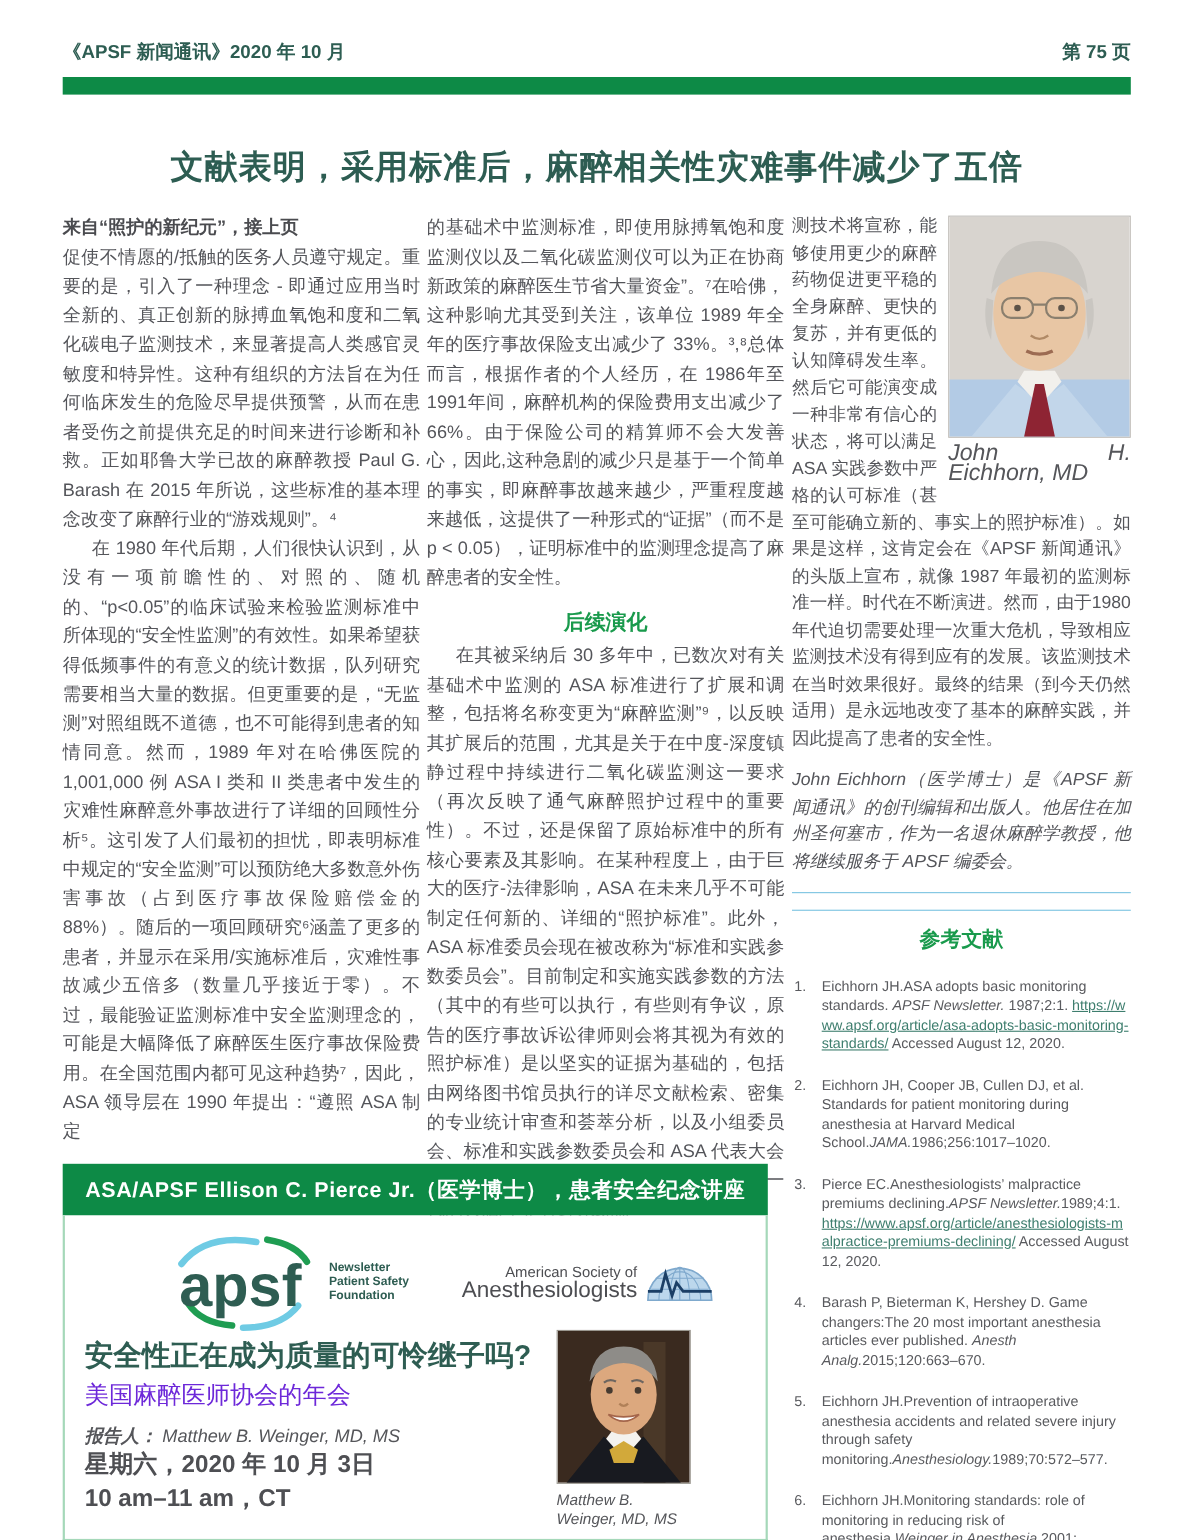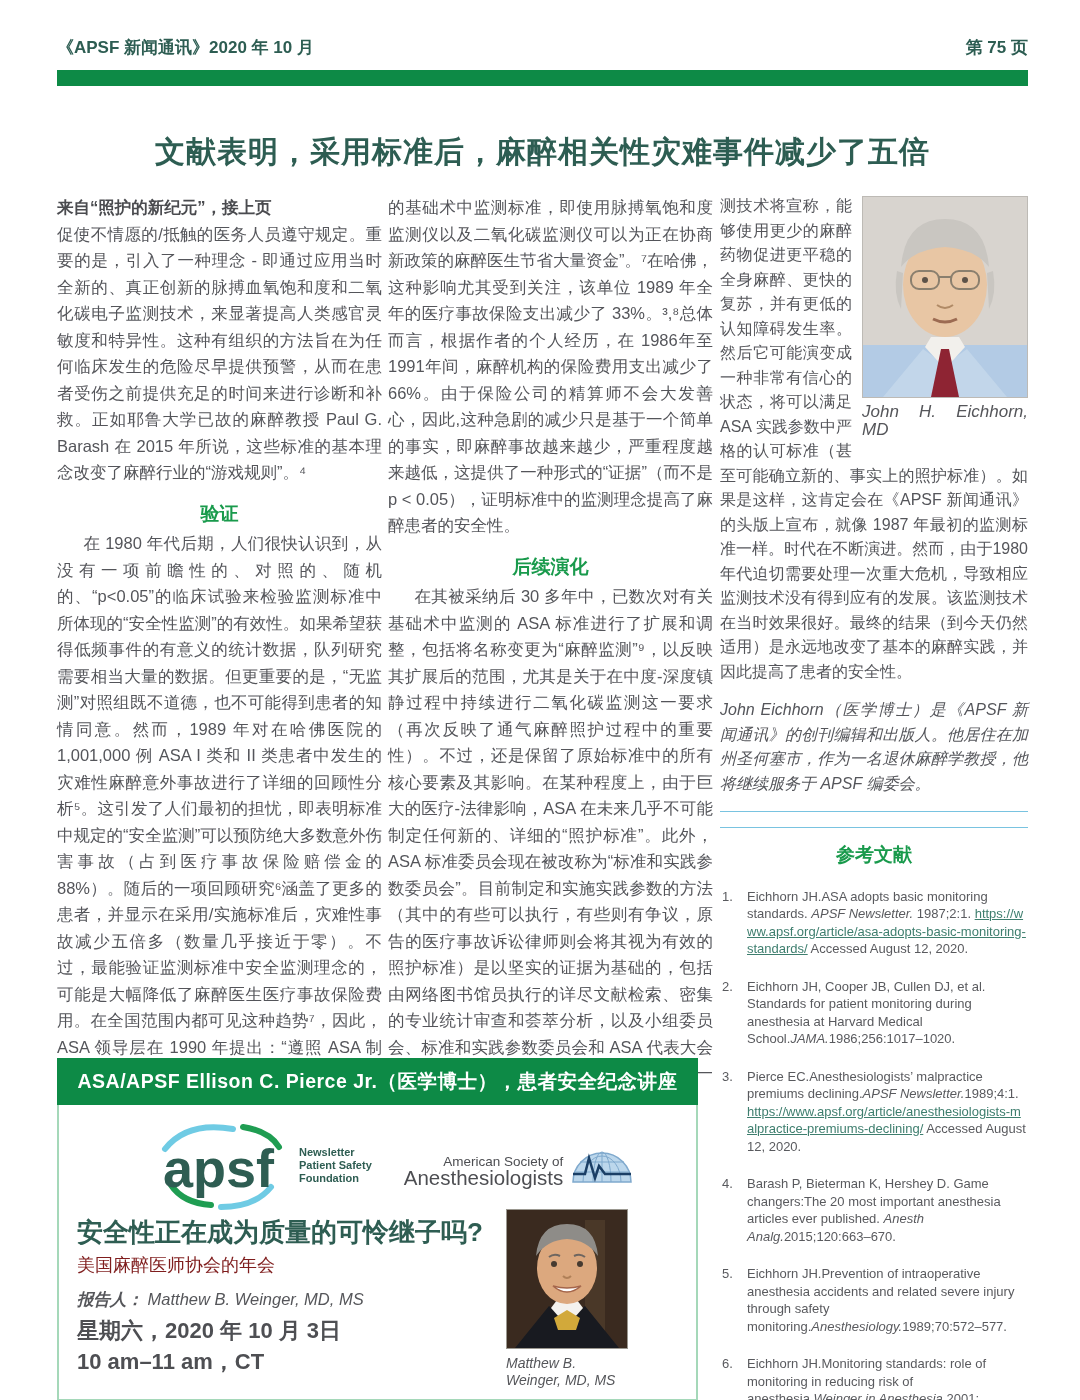--- a/index.html
+++ b/index.html
@@ -18,48 +18,48 @@
   .col-2{left:388px;width:325px;}
   .col-3{left:720px;width:308px;font-size:16px;line-height:24.5px;}
   .col p{margin:0;}
   .lead-in{font-weight:bold;color:#4a4b4f;}
   .indent{text-indent:1.6em;}
   .section-heading{text-align:center;color:#199a4c;font-weight:bold;font-size:19px;
         margin:15px 0 3px;}
   
   .eichhorn-fig{float:right;width:166px;margin:2px 0 4px 10px;}
   .eichhorn-fig svg{display:block;border:1px solid #bdbab5;}
-  .eichhorn-fig figcaption{font-style:italic;font-size:17px;color:#55565a;
+  .eichhorn-fig figcaption{font-style:italic;font-size:21px;color:#55565a;
         padding-top:5px;line-height:18px;}
   .bio{font-style:italic;margin-top:14px !important;}
   .disclosure{font-style:italic;}
   hr.divider{border:none;border-top:1.5px solid #79c3e0;margin:15px 0;}
   
   .refs{font-size:13px;line-height:17.5px;text-align:left;color:#595a5e;
         padding:0;margin:8px 0 0;list-style:none;counter-reset:ref;}
   .refs li{position:relative;padding-left:27px;margin-bottom:9px;counter-increment:ref;margin-top:20px;}
   .refs li::before{content:counter(ref) ".";position:absolute;left:2px;top:0;}
   .refs i{font-style:italic;}
   .refs a{color:#3e7e6e;text-decoration:underline;word-break:break-all;}
   
   .banner{position:absolute;left:57px;top:1058px;width:641px;}
   .banner-header{background:#0d8a46;color:#ffffff;font-weight:bold;font-size:19.5px;
         text-align:center;padding:10px 4px;letter-spacing:.5px;}
   .banner-body{position:relative;border:2px solid #a5d8b9;border-top:none;background:#fff;
         height:288px;padding:6px 18px 0;}
-  .logos-row{display:flex;align-items:center;margin:8px 0 4px 70px;gap:32px;}
+  .logos-row{display:flex;align-items:center;margin:8px 0 4px 70px;gap:48px;}
   .apsf-logo{position:relative;display:flex;align-items:center;}
   .apsf-word-wrap{position:relative;width:150px;height:92px;}
   .apsf-lines{font-size:11px;font-weight:bold;color:#2e5d52;line-height:13px;margin-left:2px;}
-  .asa-logo{display:flex;align-items:flex-end;gap:8px;}
+  .asa-logo{display:flex;align-items:center;gap:8px;}
   .asa-text{text-align:right;color:#4d4e52;line-height:16px;}
   .asa-line1{font-size:13.5px;}
   .asa-line2{font-size:20.5px;}
   .banner-title{color:#2e5d52;font-size:26px;font-weight:bold;margin:2px 0 3px;}
-  .banner-subtitle{font-size:18px;color:#7f1d1d;margin:0 0 12px;}
+  .banner-subtitle{font-size:22px;color:#6d28d9;margin:0 0 12px;}
   .presenter{font-size:16.5px;color:#55565a;font-style:italic;margin:0;}
   .presenter-label{font-weight:bold;}
   .banner-when{position:absolute;left:18px;bottom:22px;font-weight:bold;font-size:22px;
         color:#4e4f53;line-height:31px;}
   .weinger-fig{position:absolute;right:68px;top:104px;width:122px;margin:0;}
   .weinger-fig svg{display:block;border:1px solid #9a978f;}
   .weinger-fig figcaption{font-style:italic;font-size:14px;color:#55565a;
         line-height:17px;padding-top:6px;}
 </style>
 </head>
@@ -71,21 +71,20 @@
     <span>《APSF 新闻通讯》2020 年 10 月</span>
     <span>第 75 页</span>
   </div>
   <div class="green-rule"></div>
 
   <h1 class="article-title">文献表明，采用标准后，麻醉相关性灾难事件减少了五倍</h1>
 
   <div class="col col-1">
     <p class="lead-in">来自“照护的新纪元”，接上页</p>
     <p>促使不情愿的/抵触的医务人员遵守规定。重要的是，引入了一种理念 - 即通过应用当时全新的、真正创新的脉搏血氧饱和度和二氧化碳电子监测技术，来显著提高人类感官灵敏度和特异性。这种有组织的方法旨在为任何临床发生的危险尽早提供预警，从而在患者受伤之前提供充足的时间来进行诊断和补救。正如耶鲁大学已故的麻醉教授 Paul G. Barash 在 2015 年所说，这些标准的基本理念改变了麻醉行业的“游戏规则”。⁴</p>
-    <h2 class="section-heading">验证</h2>
     <p class="indent">在 1980 年代后期，人们很快认识到，从没有一项前瞻性的、对照的、随机的、“p&lt;0.05”的临床试验来检验监测标准中所体现的“安全性监测”的有效性。如果希望获得低频事件的有意义的统计数据，队列研究需要相当大量的数据。但更重要的是，“无监测”对照组既不道德，也不可能得到患者的知情同意。然而，1989 年对在哈佛医院的 1,001,000 例 ASA I 类和 II 类患者中发生的灾难性麻醉意外事故进行了详细的回顾性分析⁵。这引发了人们最初的担忧，即表明标准中规定的“安全监测”可以预防绝大多数意外伤害事故（占到医疗事故保险赔偿金的 88%）。随后的一项回顾研究⁶涵盖了更多的患者，并显示在采用/实施标准后，灾难性事故减少五倍多（数量几乎接近于零）。不过，最能验证监测标准中安全监测理念的，可能是大幅降低了麻醉医生医疗事故保险费用。在全国范围内都可见这种趋势⁷，因此，ASA 领导层在 1990 年提出：“遵照 ASA 制定</p>
   </div>
 
   <div class="col col-2">
     <p>的基础术中监测标准，即使用脉搏氧饱和度监测仪以及二氧化碳监测仪可以为正在协商新政策的麻醉医生节省大量资金”。⁷在哈佛，这种影响尤其受到关注，该单位 1989 年全年的医疗事故保险支出减少了 33%。³,⁸总体而言，根据作者的个人经历，在 1986年至1991年间，麻醉机构的保险费用支出减少了 66%。由于保险公司的精算师不会大发善心，因此,这种急剧的减少只是基于一个简单的事实，即麻醉事故越来越少，严重程度越来越低，这提供了一种形式的“证据”（而不是p &lt; 0.05），证明标准中的监测理念提高了麻醉患者的安全性。</p>
     <h2 class="section-heading">后续演化</h2>
     <p class="indent">在其被采纳后 30 多年中，已数次对有关基础术中监测的 ASA 标准进行了扩展和调整，包括将名称变更为“麻醉监测”⁹，以反映其扩展后的范围，尤其是关于在中度-深度镇静过程中持续进行二氧化碳监测这一要求（再次反映了通气麻醉照护过程中的重要性）。不过，还是保留了原始标准中的所有核心要素及其影响。在某种程度上，由于巨大的医疗-法律影响，ASA 在未来几乎不可能制定任何新的、详细的“照护标准”。此外，ASA 标准委员会现在被改称为“标准和实践参数委员会”。目前制定和实施实践参数的方法（其中的有些可以执行，有些则有争议，原告的医疗事故诉讼律师则会将其视为有效的照护标准）是以坚实的证据为基础的，包括由网络图书馆员执行的详尽文献检索、密集的专业统计审查和荟萃分析，以及小组委员会、标准和实践参数委员会和 ASA 代表大会进行的认真审查和辩论。可以想见，未来一代的大脑/中枢神经系统监</p>
   </div>
 
   <div class="col col-3">

